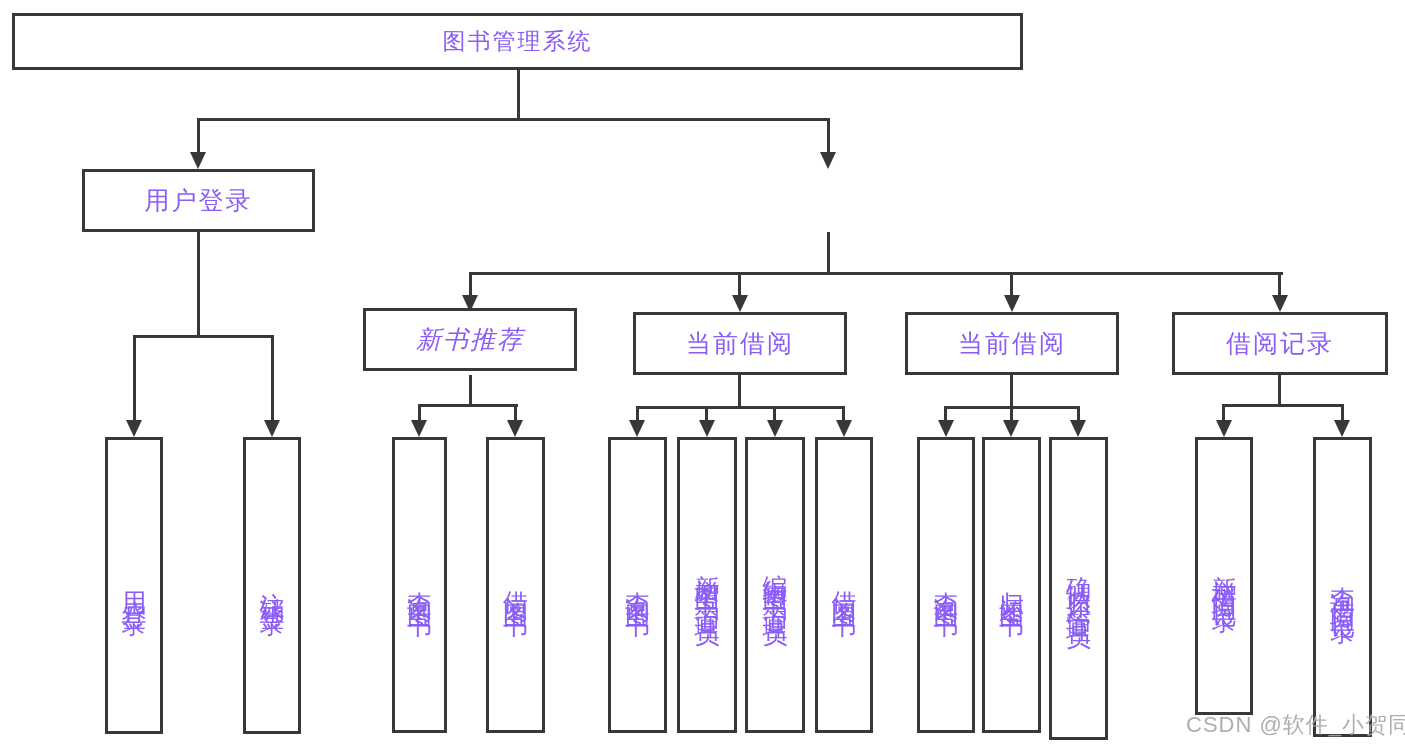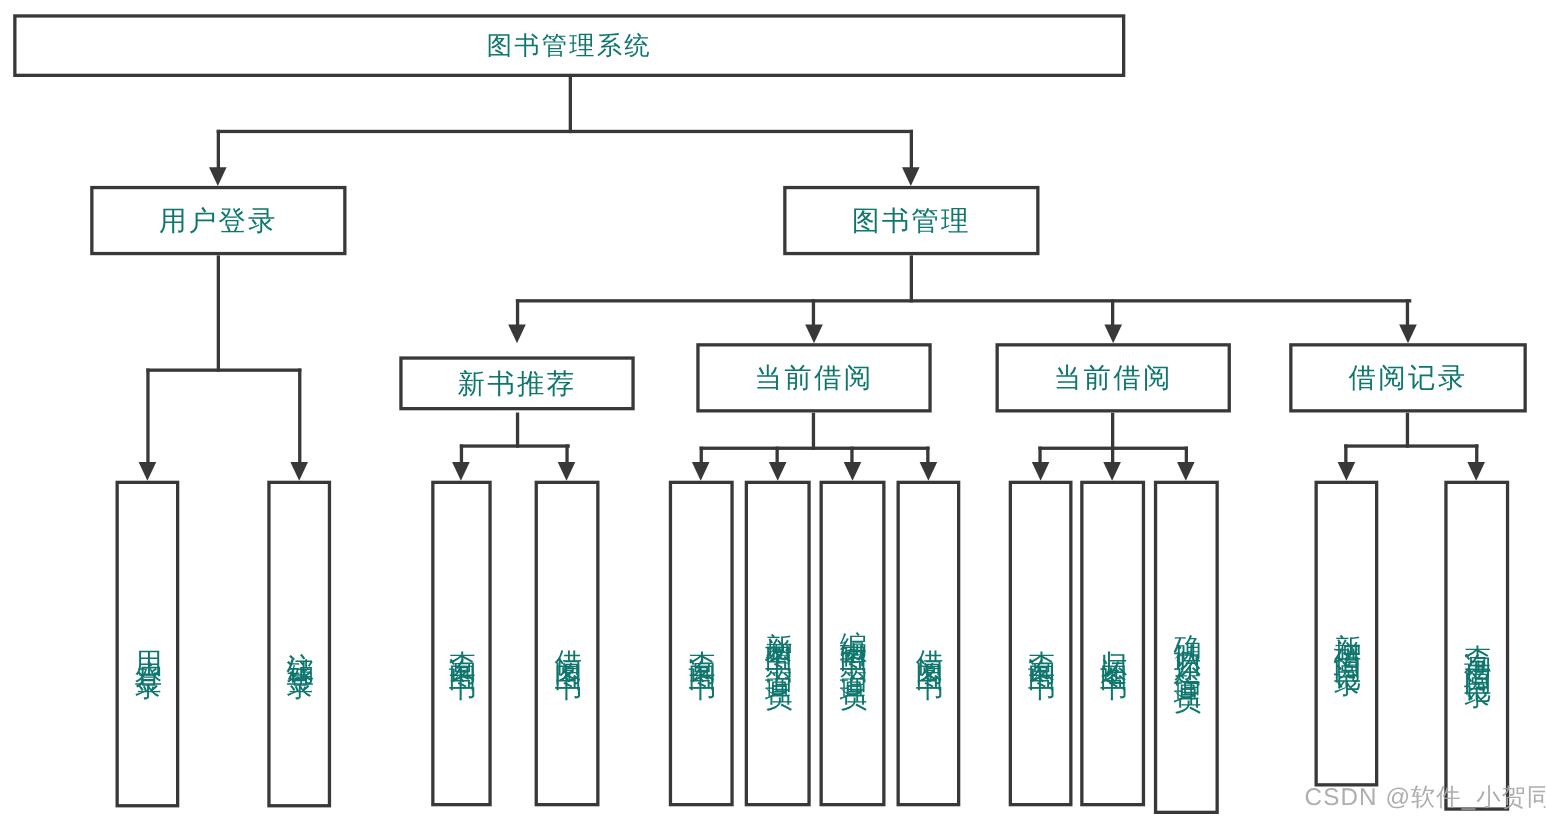--- a/index.html
+++ b/index.html
@@ -12,21 +12,21 @@
     font-family: "Liberation Sans", "DejaVu Sans", sans-serif;
   }
   .node {
     position: absolute;
     box-sizing: border-box;
     border: 3px solid #383838;
     background: #ffffff;
     display: flex;
     align-items: center;
     justify-content: center;
-    color: #0f766e;
+    color: #8b5cf6;
     z-index: 2;
   }
   .hnode { font-size: 25px; letter-spacing: 2px; white-space: nowrap; }
   .rootnode { font-size: 23px; letter-spacing: 2px; }
   .vnode {
     writing-mode: vertical-rl;
     text-orientation: mixed;
     font-size: 25px;
     letter-spacing: 7px;
     line-height: 1;
@@ -59,41 +59,40 @@
   <div class="node hnode rootnode" style="left:12px; top:13px; width:1011px; height:57px;">图书管理系统</div>
 
   <div class="line" style="left:517px; top:69px; width:3px; height:52px;"></div>
   <div class="line" style="left:197px; top:118px; width:633px; height:3px;"></div>
   <div class="line" style="left:197px; top:118px; width:3px; height:36px;"></div>
   <div class="arrow" style="left:190px; top:152px;"></div>
   <div class="line" style="left:827px; top:118px; width:3px; height:36px;"></div>
   <div class="arrow" style="left:820px; top:152px;"></div>
 
   <div class="node hnode" style="left:82px; top:169px; width:233px; height:63px;">用户登录</div>
-  <div class="node hnode" style="left:712px; top:169px; width:233px; height:63px;">图书管理</div>
 
   <div class="line" style="left:197px; top:232px; width:3px; height:106px;"></div>
   <div class="line" style="left:133px; top:335px; width:141px; height:3px;"></div>
   <div class="line" style="left:133px; top:335px; width:3px; height:88px;"></div>
   <div class="arrow" style="left:126px; top:420px;"></div>
   <div class="line" style="left:271px; top:335px; width:3px; height:88px;"></div>
   <div class="arrow" style="left:264px; top:420px;"></div>
 
   <div class="line" style="left:827px; top:232px; width:3px; height:43px;"></div>
   <div class="line" style="left:469px; top:272px; width:814px; height:3px;"></div>
   <div class="line" style="left:469px; top:272px; width:3px; height:26px;"></div>
   <div class="arrow" style="left:462px; top:295px;"></div>
   <div class="line" style="left:738px; top:272px; width:3px; height:26px;"></div>
   <div class="arrow" style="left:732px; top:295px;"></div>
   <div class="line" style="left:1010px; top:272px; width:3px; height:26px;"></div>
   <div class="arrow" style="left:1004px; top:295px;"></div>
   <div class="line" style="left:1278px; top:272px; width:3px; height:26px;"></div>
   <div class="arrow" style="left:1272px; top:295px;"></div>
 
-  <div class="node hnode" style="left:363px; top:324px; width:214px; height:49px;">新书推荐</div>
+  <div class="node hnode" style="left:363px; top:308px; width:214px; height:63px;font-style:italic;">新书推荐</div>
   <div class="node hnode" style="left:633px; top:312px; width:214px; height:63px;">当前借阅</div>
   <div class="node hnode" style="left:905px; top:312px; width:214px; height:63px;">当前借阅</div>
   <div class="node hnode" style="left:1172px; top:312px; width:216px; height:63px;">借阅记录</div>
 
   <div class="line" style="left:469px; top:375px; width:3px; height:32px;"></div>
   <div class="line" style="left:418px; top:404px; width:100px; height:3px;"></div>
   <div class="line" style="left:418px; top:404px; width:3px; height:18px;"></div>
   <div class="arrow" style="left:411px; top:420px;"></div>
   <div class="line" style="left:514px; top:404px; width:3px; height:18px;"></div>
   <div class="arrow" style="left:507px; top:420px;"></div>

